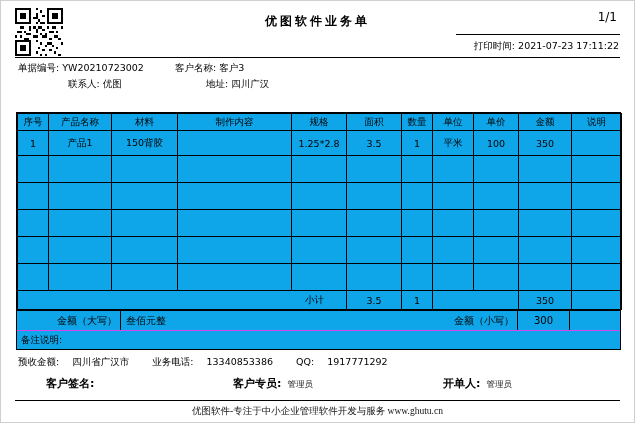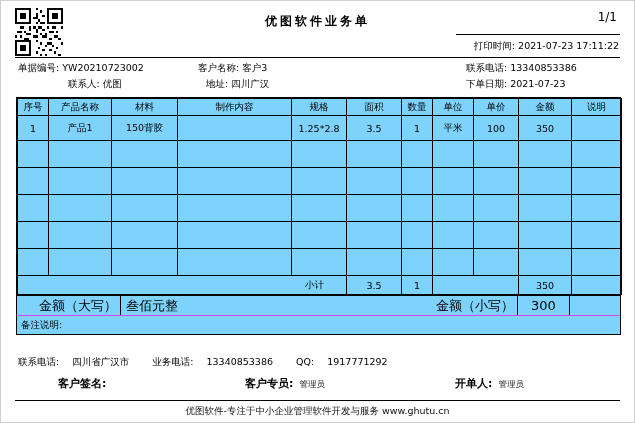--- a/index.html
+++ b/index.html
@@ -20,47 +20,47 @@
     font-size:12px; font-weight:bold; letter-spacing:3px; white-space:nowrap;
   }
   .pageno { position:absolute; top:9px; right:17px; font-size:12px; }
   .hr { position:absolute; height:0; border-top:1px solid #000; }
   .hr-right { top:33px; left:455px; right:14px; }
   .hr-full  { top:56px; left:14px; right:14px; }
   .hr-foot  { top:399px; left:14px; right:14px; }
   .print-time { position:absolute; top:39px; right:15px; white-space:nowrap; }
   .info-item { position:absolute; white-space:nowrap; }
   .ii-1 { left:17px;  top:61px; }
-  .ii-2 { left:197px; top:61px;text-align:right; }
+  .ii-2 { left:174px; top:61px;text-align:right; }
   .ii-3 { left:465px; top:61px; }
   .ii-4 { left:30px;  top:77px;margin-left:37px; }
   .ii-5 { left:205px; top:77px; }
   .ii-6 { left:465px; top:77px; }
-  .table-wrap { position:absolute; left:15px; top:96px; width:605px; border:1.5px solid #000; background:#7dd3fc; }
+  .table-wrap { position:absolute; left:15px; top:111px; width:605px; border:1.5px solid #000; background:#0ea5e9; }
   table { border-collapse:collapse; width:100%; table-layout:fixed; }
   td { border:1px solid #000; text-align:center; vertical-align:middle; height:27px; overflow:hidden; white-space:nowrap; font-size:9.5px; }
   tr.hdr td { height:17px; }
   tr.r1  td { height:25px; }
   tr.sub td { height:19px; }
   td.sub-label { text-align:right; padding-right:22px; }
-  .row-words { display:flex; border-top:1px solid #000; height:20px; align-items:center; font-size:13px; }
+  .row-words { display:flex; border-top:1px solid #000; height:20px; align-items:center; font-size:10px; }
   .cell-a { width:104px; border-right:1px solid #000; text-align:right; padding-right:3px; height:100%; display:flex; align-items:center; justify-content:flex-end; }
   .cell-b { flex:1; display:flex; align-items:center; justify-content:space-between; padding:0 3px 0 5px; height:100%; }
   .cell-c { width:53px; border-left:1px solid #000; border-right:1px solid #000; text-align:center; height:100%; display:flex; align-items:center; justify-content:center; }
   .cell-d { width:50px; height:100%; }
   .row-totals { position:relative; border-top:1px solid #000; height:20px; }
   .row-totals span { position:absolute; top:4px; white-space:nowrap; }
   .t1 { left:4px; } .t2 { left:136px; } .t3 { left:262px; } .t4 { left:400px; }
   .row-remark { border-top:1px solid #d946ef; height:19px; padding:3px 0 0 4px; text-align:left; }
   .company-line { position:absolute; left:17px; top:355px; white-space:nowrap; }
   .company-line span { margin-right:10px; }
-  .sig-label { position:absolute; top:375px; font-size:11px; font-weight:bold; white-space:nowrap;margin-left:12px; }
+  .sig-label { position:absolute; top:375px; font-size:11px; font-weight:bold; white-space:nowrap; }
   .s1 { left:45px; } .s2 { left:232px; } .s3 { left:442px; }
   .sig-value { font-size:8.5px; font-weight:normal; margin-left:6px; color:#222; }
-  .slogan { position:absolute; top:404px; left:0; right:0; text-align:center; font-size:9.5px; color:#111; }
+  .slogan { position:absolute; top:404px; left:0; right:0; text-align:center; font-size:9.5px; color:#111;font-family:Liberation Serif, serif; }
 </style>
 </head>
 <body>
 
 <div class="page">
 
   <svg class="qr" viewBox="0 0 21 21" shape-rendering="crispEdges">
     <rect x="0" y="0" width="21" height="21" fill="#fff"></rect>
     <g fill="#000">
       <rect x="0" y="0" width="7" height="7"></rect>
@@ -132,35 +132,27 @@
   <div class="hr hr-full"></div>
 
   <div class="info-item ii-1">
     <span>单据编号:</span>
     <span>YW20210723002</span>
   </div>
   <div class="info-item ii-2">
     <span>客户名称:</span>
     <span>客户3</span>
   </div>
-  <div class="info-item ii-3">
-    <span>联系电话:</span>
-    <span>13340853386</span>
-  </div>
   <div class="info-item ii-4">
     <span>联系人:</span>
     <span>优图</span>
   </div>
   <div class="info-item ii-5">
     <span>地址:</span>
     <span>四川广汉</span>
-  </div>
-  <div class="info-item ii-6">
-    <span>下单日期:</span>
-    <span>2021-07-23</span>
   </div>
 
   <div class="table-wrap">
     <table>
       <colgroup>
         <col style="width:31px">
           <col style="width:63px">
           <col style="width:66px">
           <col style="width:114px">
         <col style="width:55px">
@@ -285,21 +277,21 @@
       <div class="cell-d"></div>
     </div>
 
 
     <div class="row-remark">
       <span>备注说明:</span>
     </div>
   </div>
 
   <div class="company-line">
-    <span><span>联系电话:</span> <span>四川省广汉市</span></span>
+    <span><span>预收金额:</span> <span>四川省广汉市</span></span>
     <span><span>业务电话:</span> <span>13340853386</span></span>
     <span><span>QQ:</span> <span>1917771292</span></span>
   </div>
 
   <div class="sig-label s1">
     <span>客户签名:</span>
   </div>
   <div class="sig-label s2">
     <span>客户专员:</span><span class="sig-value">管理员</span>
   </div>

